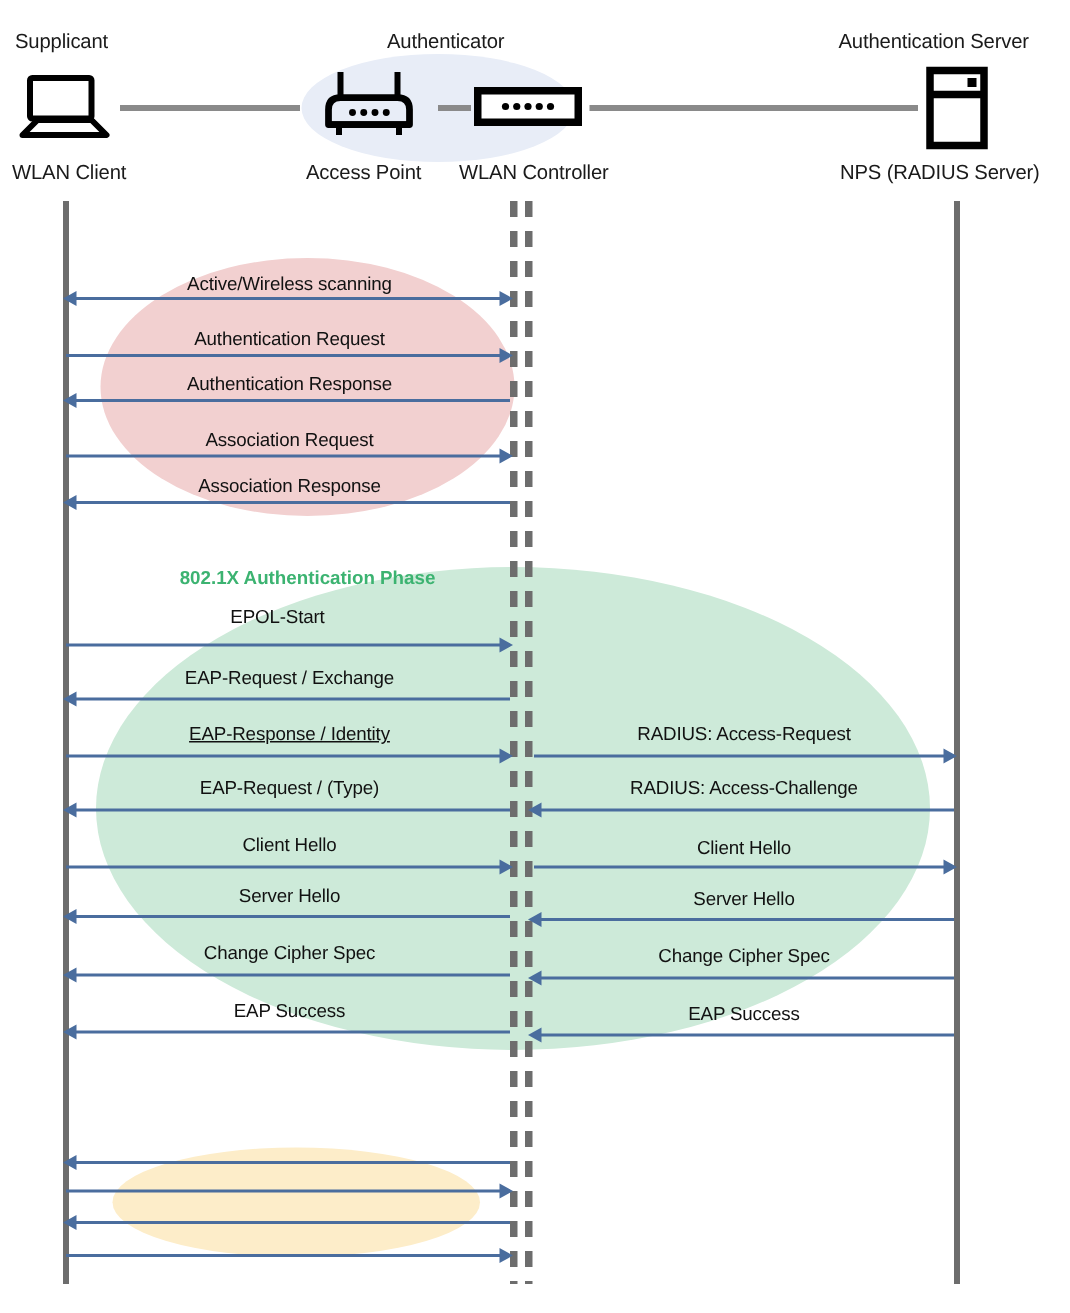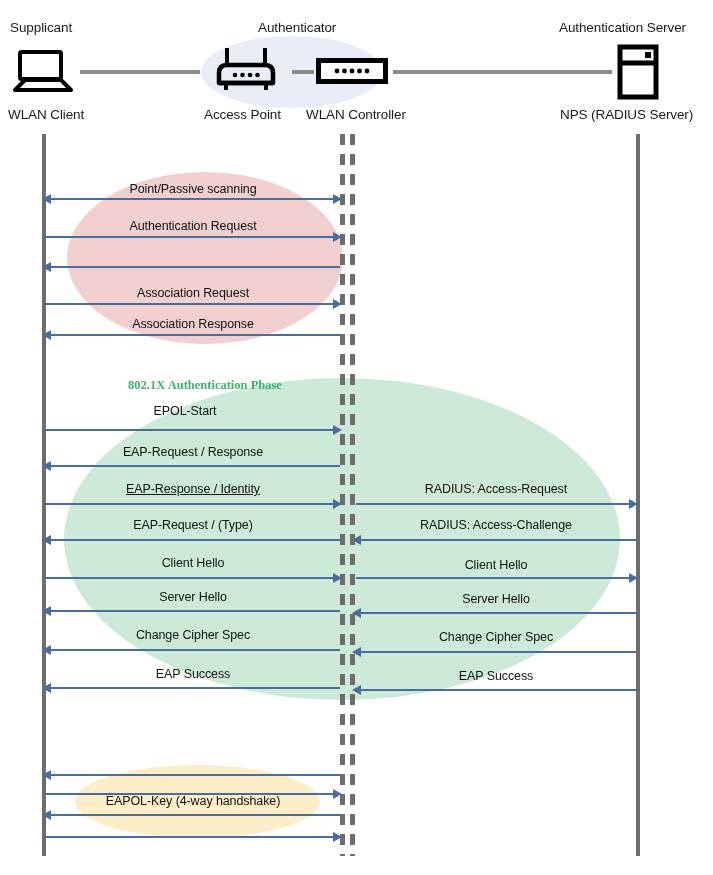--- a/index.html
+++ b/index.html
@@ -123,49 +123,50 @@
   <div class="hdr-sub" style="left:560px; top:107px;">NPS (RADIUS Server)</div>
 
   <div class="lifeline" style="left:42px;  top:134px; height:722px;"></div>
   <div class="lifeline-dash" style="left:340px; top:134px; height:722px;"></div>
   <div class="lifeline-dash" style="left:350px; top:134px; height:722px;"></div>
   <div class="lifeline" style="left:636px; top:134px; height:722px;"></div>
 
   <div class="ellipse" style="left:67px; top:172px; width:276px; height:172px; background:#f2d0d0;"></div>
 
 
-  <div class="msg-label" style="left:44px; top:182px; width:298px;">Point/Passive scanning</div>
+  <div class="msg-label" style="left:44px; top:182px; width:298px;">Active/Wireless scanning</div>
   <div class="msg-line" style="left:44px; top:198px; width:296px;"></div>
   <div class="arrow-head arrow-r" style="left:333px; top:194px;"></div>
   <div class="arrow-head arrow-l" style="left:42px;  top:194px;"></div>
 
   <div class="msg-label" style="left:44px; top:219px; width:298px;">Authentication Request</div>
   <div class="msg-line" style="left:44px; top:236px; width:296px;"></div>
   <div class="arrow-head arrow-r" style="left:333px; top:232px;"></div>
 
+  <div class="msg-label" style="left:44px; top:249px; width:298px;">Authentication Response</div>
   <div class="msg-line" style="left:44px; top:266px; width:296px;"></div>
   <div class="arrow-head arrow-l" style="left:42px; top:262px;"></div>
 
   <div class="msg-label" style="left:44px; top:286px; width:298px;">Association Request</div>
   <div class="msg-line" style="left:44px; top:303px; width:296px;"></div>
   <div class="arrow-head arrow-r" style="left:333px; top:299px;"></div>
 
   <div class="msg-label" style="left:44px; top:317px; width:298px;">Association Response</div>
   <div class="msg-line" style="left:44px; top:334px; width:296px;"></div>
   <div class="arrow-head arrow-l" style="left:42px; top:330px;"></div>
 
   <div class="ellipse" style="left:64px; top:378px; width:556px; height:322px; background:#cdead9;"></div>
 
-  <div class="phase-label" style="left:55px; top:376px; width:300px; color:#3cb371;font-family:Liberation Serif, serif;">802.1X Authentication Phase</div>
+  <div class="phase-label" style="left:55px; top:376px; width:300px; color:#3cb371;">802.1X Authentication Phase</div>
 
   <div class="msg-label" style="left:36px; top:404px; width:298px;">EPOL-Start</div>
   <div class="msg-line" style="left:44px; top:429px; width:296px;"></div>
   <div class="arrow-head arrow-r" style="left:333px; top:425px;"></div>
 
-  <div class="msg-label" style="left:44px; top:445px; width:298px;">EAP-Request / Response</div>
+  <div class="msg-label" style="left:44px; top:445px; width:298px;">EAP-Request / Exchange</div>
   <div class="msg-line" style="left:44px; top:465px; width:296px;"></div>
   <div class="arrow-head arrow-l" style="left:42px; top:461px;"></div>
 
   <div class="msg-label" style="left:44px; top:482px; width:298px;text-decoration:underline;">EAP-Response / Identity</div>
   <div class="msg-line" style="left:44px; top:503px; width:296px;"></div>
   <div class="arrow-head arrow-r" style="left:333px; top:499px;"></div>
   <div class="msg-label" style="left:356px; top:482px; width:280px;">RADIUS: Access-Request</div>
   <div class="msg-line" style="left:356px; top:503px; width:280px;"></div>
   <div class="arrow-head arrow-r" style="left:629px; top:499px;"></div>
 
@@ -206,20 +207,19 @@
 
   <div class="ellipse" style="left:75px; top:765px; width:245px; height:73px; background:#fdedc9;"></div>
 
 
   <div class="msg-line" style="left:44px; top:774px; width:296px;"></div>
   <div class="arrow-head arrow-l" style="left:42px; top:770px;"></div>
 
   <div class="msg-line" style="left:44px; top:793px; width:296px;"></div>
   <div class="arrow-head arrow-r" style="left:333px; top:789px;"></div>
 
-  <div class="msg-label" style="left:44px; top:794px; width:298px;">EAPOL-Key (4-way handshake)</div>
   <div class="msg-line" style="left:44px; top:814px; width:296px;"></div>
   <div class="arrow-head arrow-l" style="left:42px; top:810px;"></div>
 
   <div class="msg-line" style="left:44px; top:836px; width:296px;"></div>
   <div class="arrow-head arrow-r" style="left:333px; top:832px;"></div>
 
 </div>
 
 </body></html>

